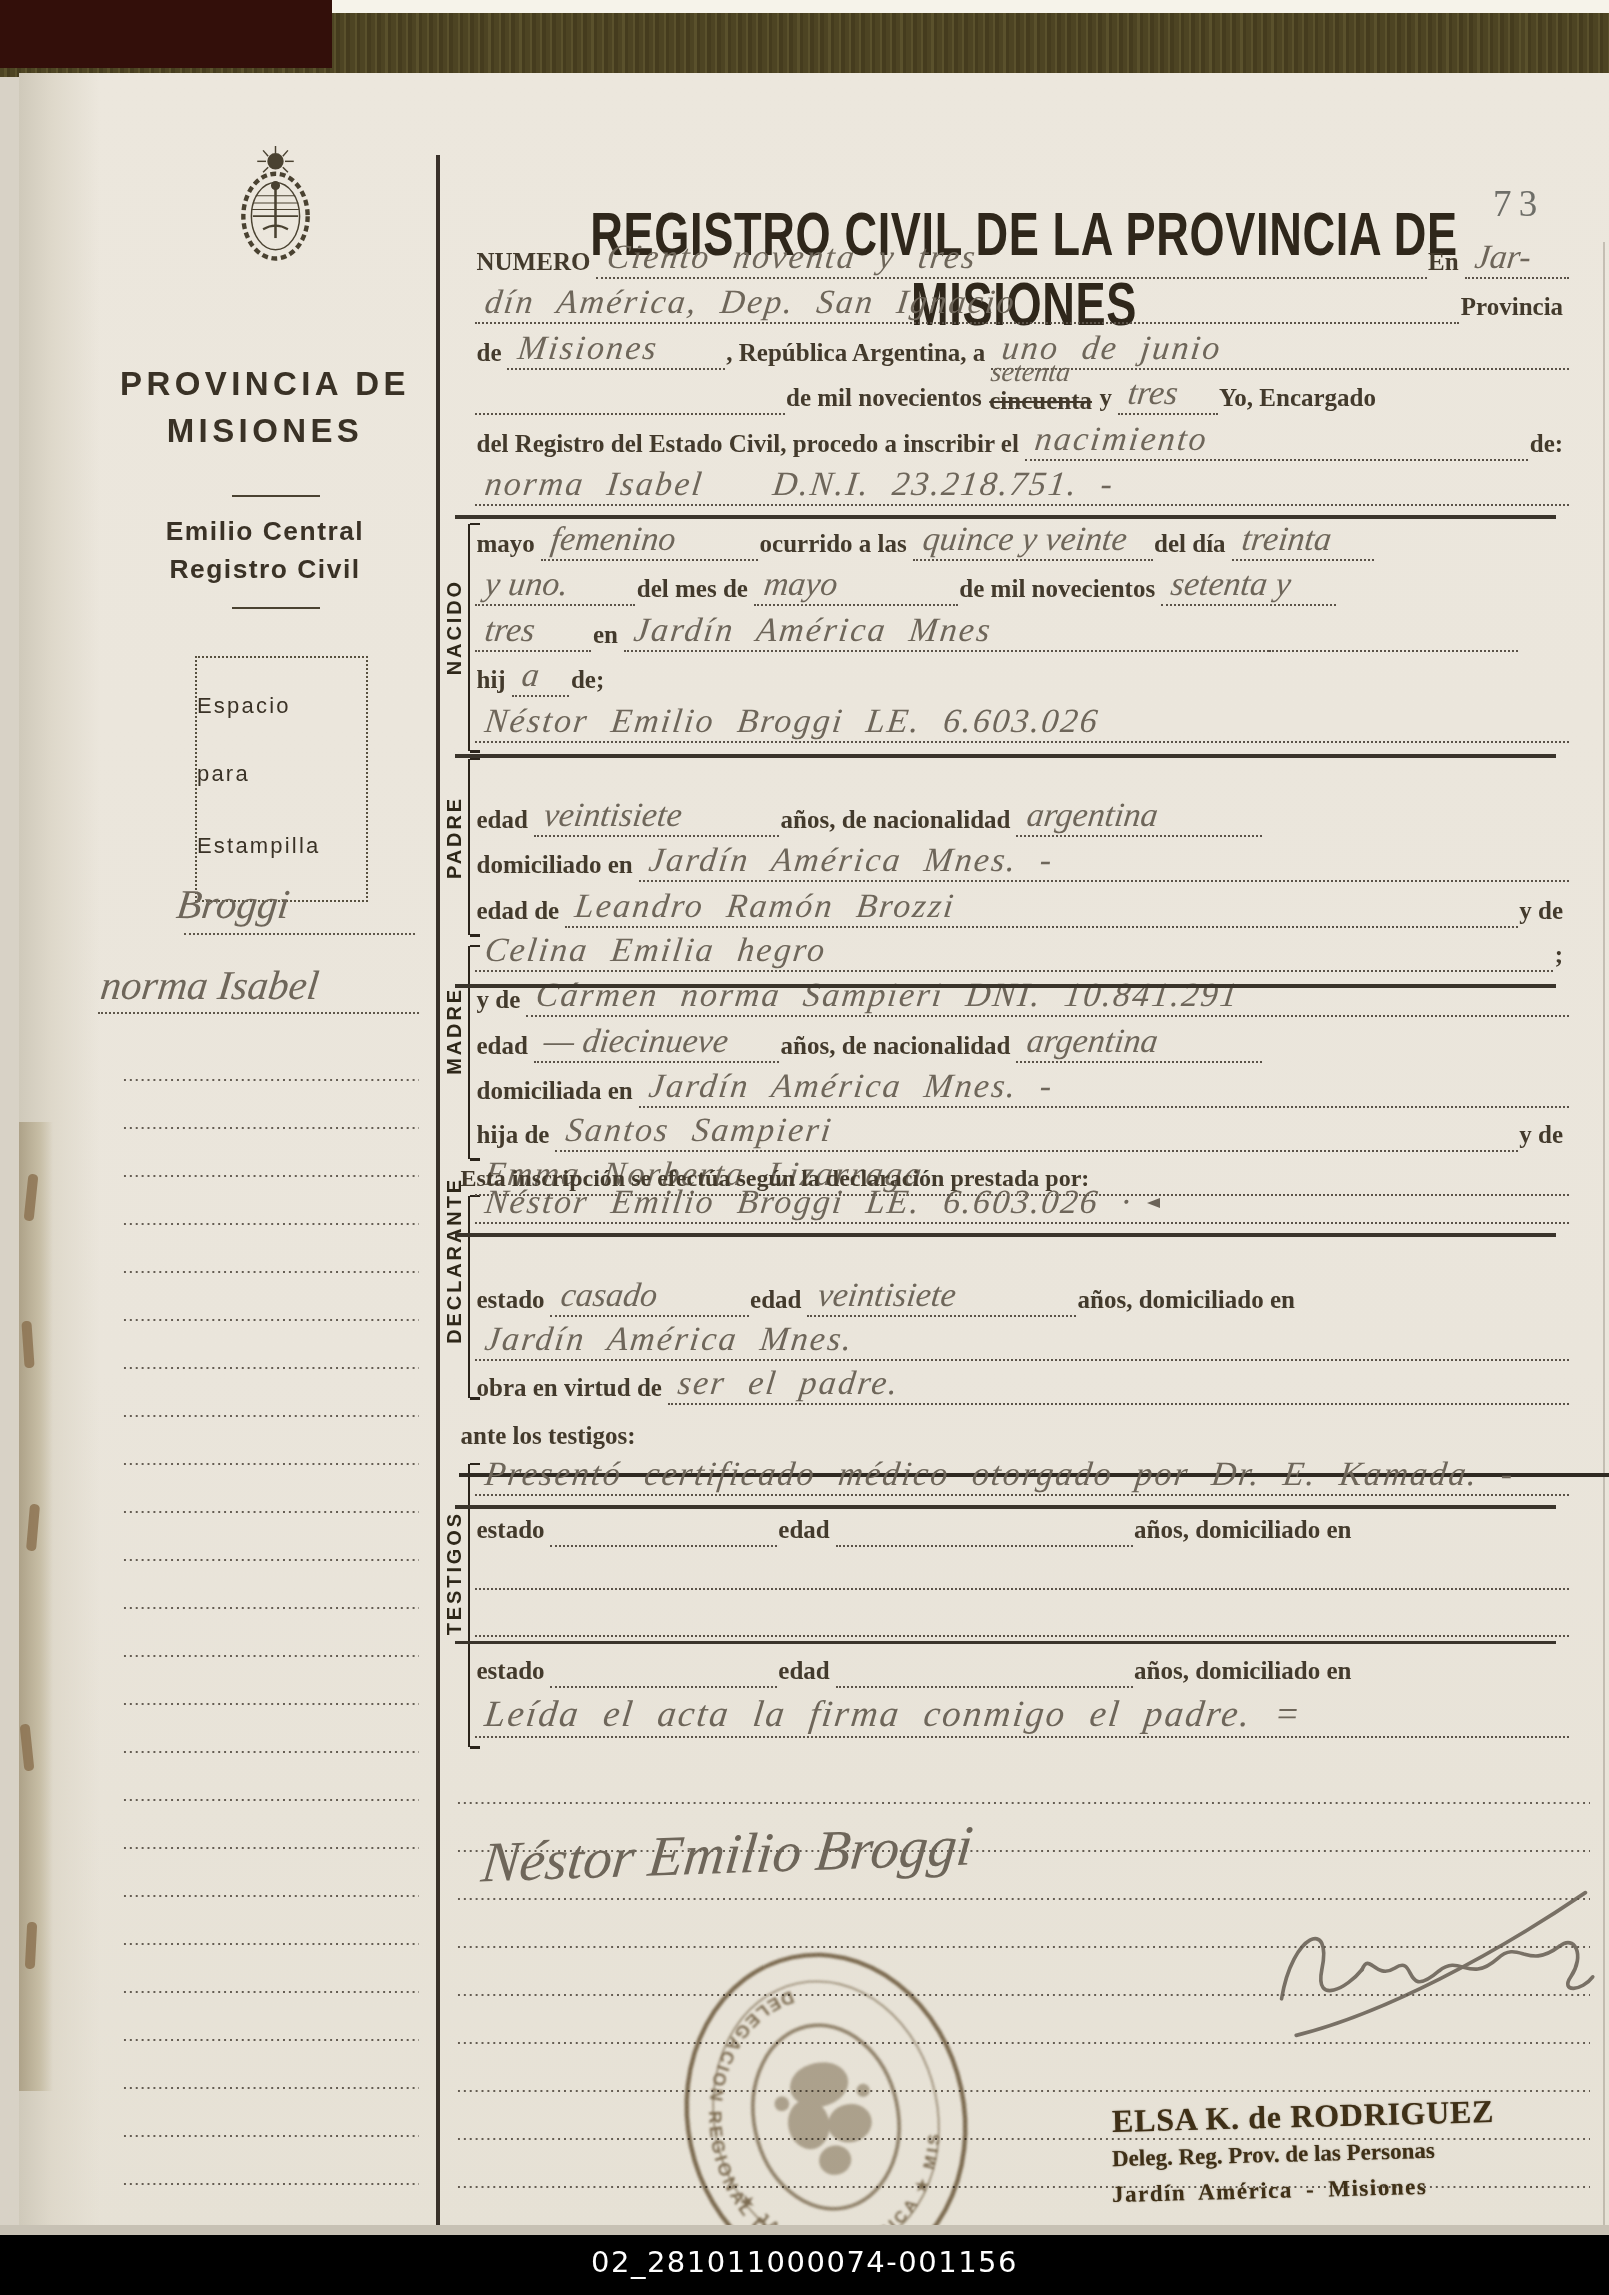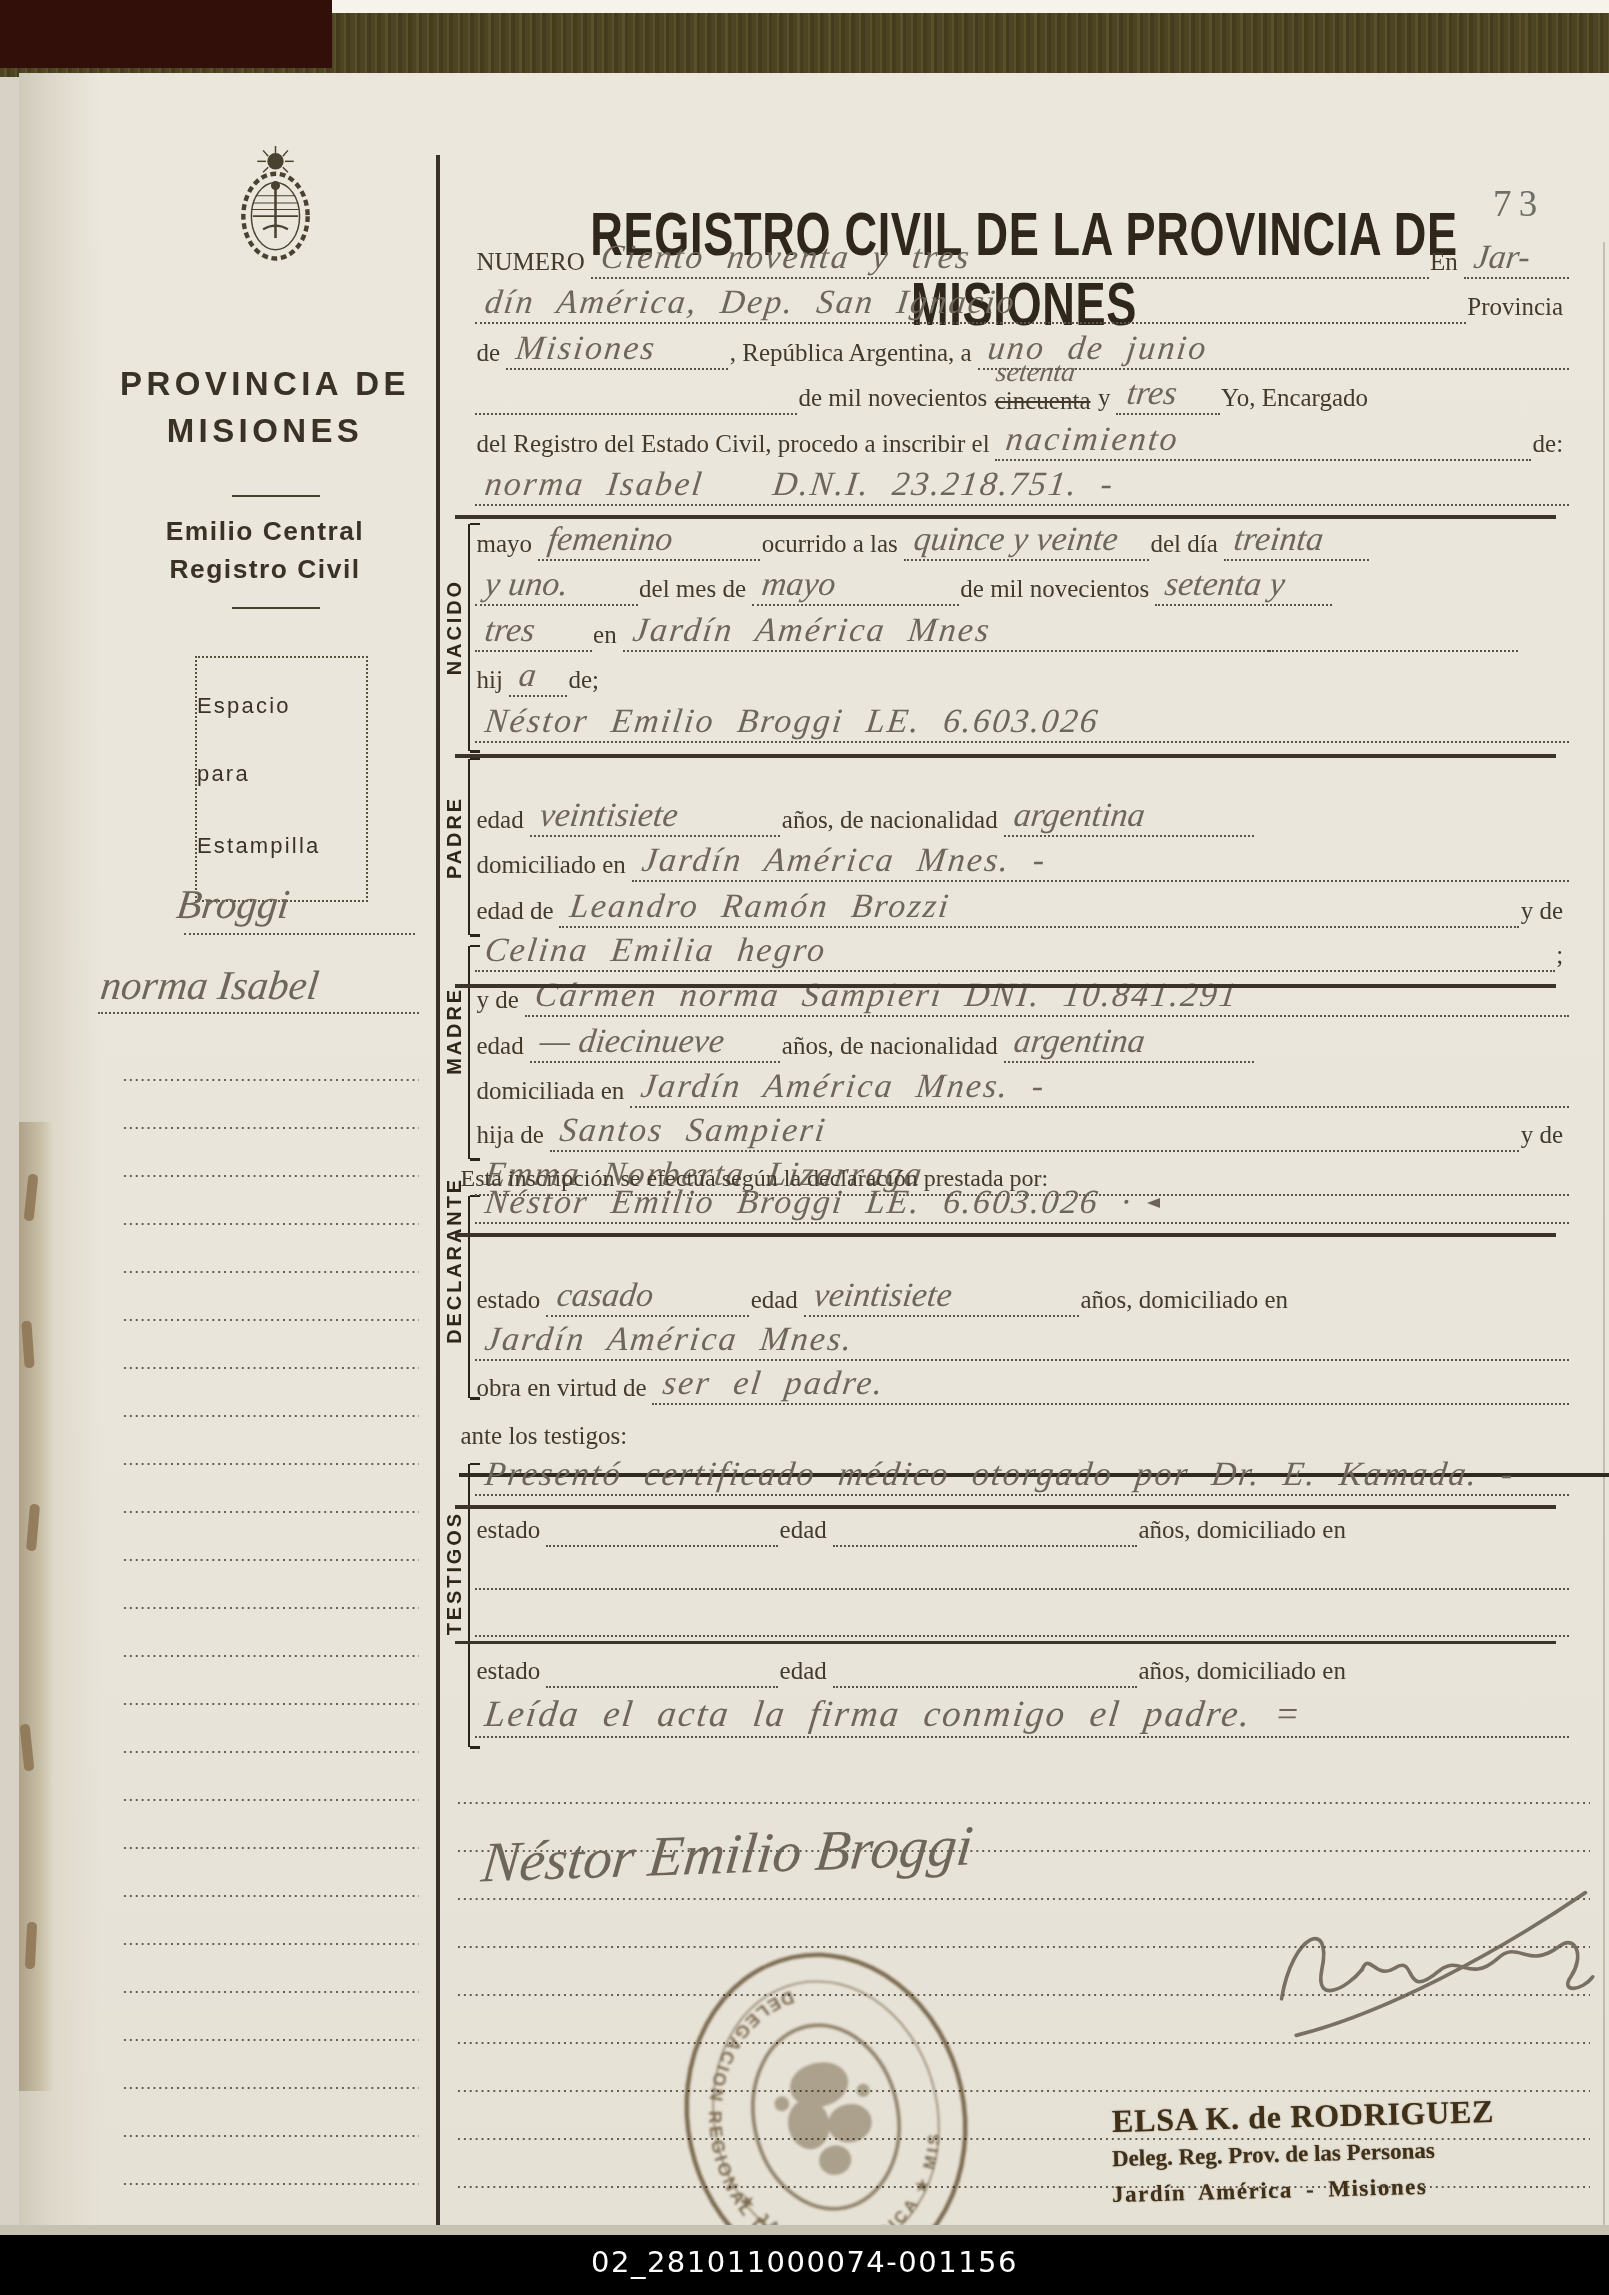--- a/index.html
+++ b/index.html
@@ -37,21 +37,21 @@
   .sb-rule{position:absolute;left:213px;width:88px;height:2.2px;background:#4a4231;}
   .stamp-box{position:absolute;left:176px;top:583px;width:169px;height:242px;
         border:2.2px dotted #57503f;}
   .stamp-box div{position:absolute;left:0;width:100%;text-align:left;
         font-family:"Liberation Sans",sans-serif;font-size:22px;letter-spacing:2.2px;color:#3a3226;}
   .margin-line{position:absolute;border-bottom:2.2px dotted #5f574b;}
   
   .hand{display:inline-block;font-family:"Liberation Serif",serif;font-style:italic;
         font-size:34px;color:#6e665a;transform:skewX(-7deg);white-space:nowrap;}
   .wide{letter-spacing:2.2px;word-spacing:11.7px;}
-  .lbl{font-family:"Liberation Serif",serif;font-weight:normal;font-size:25px;color:#433a2c;
+  .lbl{font-family:"Liberation Serif",serif;font-weight:bold;font-size:25px;color:#433a2c;
         white-space:nowrap;padding:0 5.9px 2.9px 1.5px;}
   .row{position:absolute;left:456px;right:40px;display:flex;align-items:flex-end;height:43px;}
   .fill{flex:1;border-bottom:2.2px dotted #5a5248;padding:0 4.4px 1.5px 10.3px;white-space:nowrap;overflow:visible;}
   .nofill{flex:1;}
   .heading-row{position:absolute;left:440px;right:40px;height:37px;}
   .heavy{position:absolute;height:3.7px;background:#3a342b;}
   .struckwrap{position:relative;display:inline-block;}
   .struck{text-decoration:line-through;text-decoration-thickness:2.2px;}
   .corr{position:absolute;top:-31px;left:2.9px;font-size:28px;}
   .arrow-left{flex:1;position:relative;height:2.2px;background:#6b6358;margin:0 5.9px 14.7px 17.6px;align-self:flex-end;}

